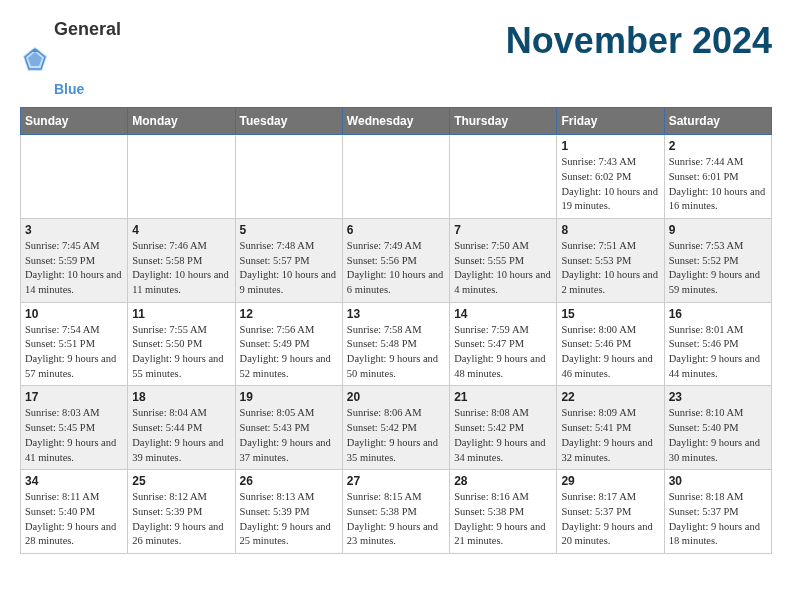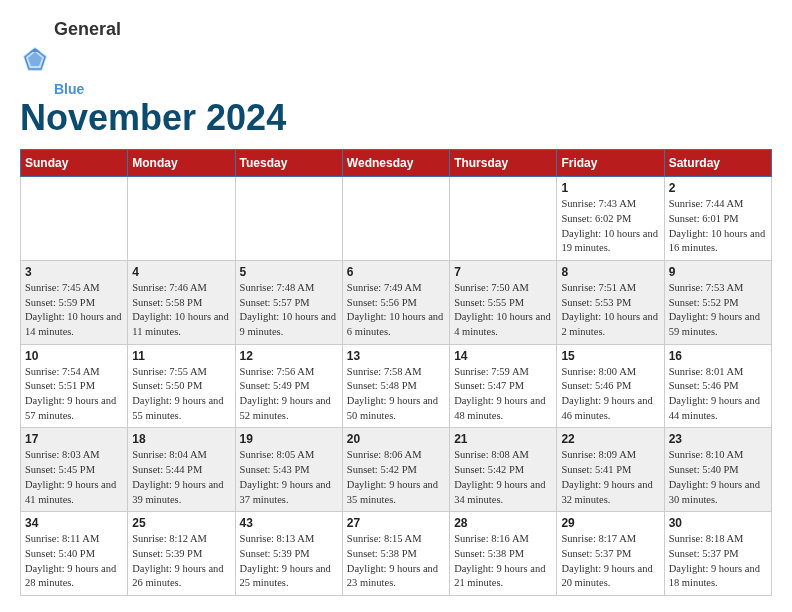--- a/index.html
+++ b/index.html
@@ -8,21 +8,20 @@
       background: #fff;
       width: 792px;
       min-height: 612px;
       padding: 20px;
     }
     .header {
       display: flex;
       justify-content: space-between;
       align-items: flex-start;
       margin-bottom: 10px;
-      flex-direction: column;
     }
     .logo {
       display: flex;
       align-items: center;
     }
     .logo-text {
       display: flex;
       flex-direction: column;
       line-height: 1.1;
     }
@@ -53,21 +52,21 @@
     .location {
       font-size: 16px;
       color: #555;
     }
     .calendar {
       width: 100%;
       border-collapse: collapse;
       font-size: 11px;
     }
     .calendar th {
-      background-color: #b91c1c;
+      background-color: #737373;
       color: #fff;
       text-align: left;
       padding: 6px 4px;
       font-size: 12px;
       font-weight: bold;
       border: 1px solid #3a6fa8;
     }
     .calendar td {
       vertical-align: top;
       border: 1px solid #ccc;
@@ -243,21 +242,21 @@
       <tr class="row-odd">
         <td>
           <div class="day-number">34</div>
           <div class="day-info">Sunrise: 8:11 AM<br>Sunset: 5:40 PM<br><span>Daylight: 9 hours and 28 minutes.</span></div>
         </td>
         <td>
           <div class="day-number">25</div>
           <div class="day-info">Sunrise: 8:12 AM<br>Sunset: 5:39 PM<br><span>Daylight: 9 hours and 26 minutes.</span></div>
         </td>
         <td>
-          <div class="day-number">43</div>
+          <div class="day-number">26</div>
           <div class="day-info">Sunrise: 8:13 AM<br>Sunset: 5:39 PM<br><span>Daylight: 9 hours and 25 minutes.</span></div>
         </td>
         <td>
           <div class="day-number">27</div>
           <div class="day-info">Sunrise: 8:15 AM<br>Sunset: 5:38 PM<br><span>Daylight: 9 hours and 23 minutes.</span></div>
         </td>
         <td>
           <div class="day-number">28</div>
           <div class="day-info">Sunrise: 8:16 AM<br>Sunset: 5:38 PM<br><span>Daylight: 9 hours and 21 minutes.</span></div>
         </td>

